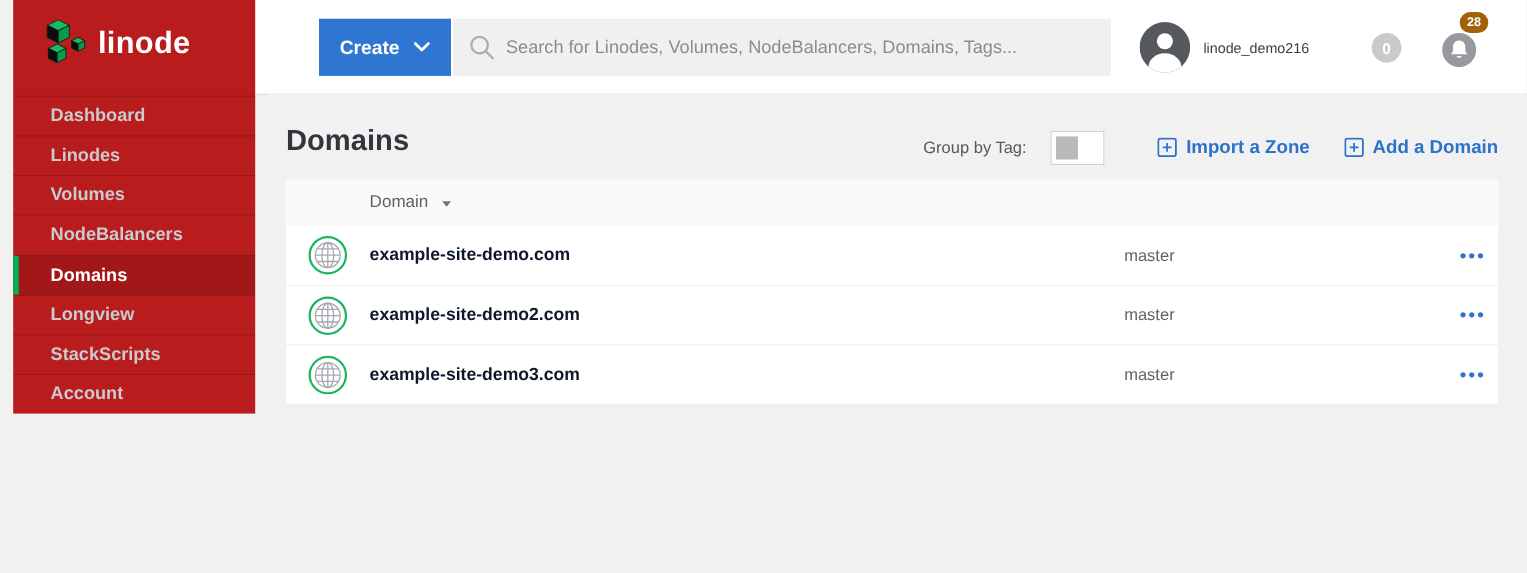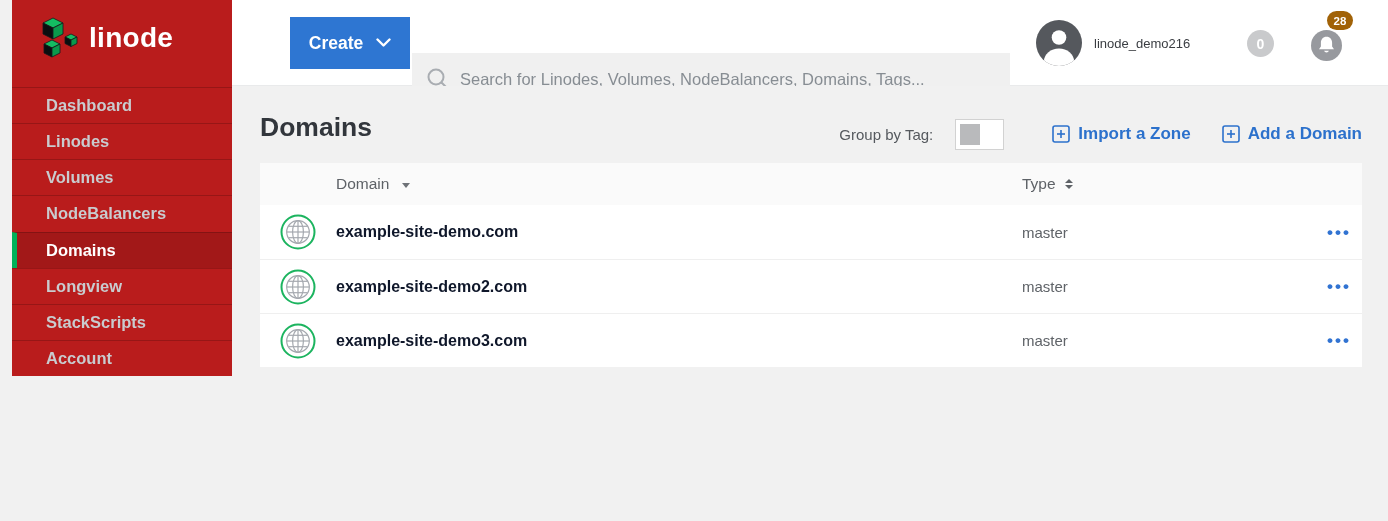--- a/index.html
+++ b/index.html
@@ -15,21 +15,21 @@
               font-weight:700; border-top:1px solid rgba(0,0,0,.18); cursor:pointer; }
   .nav-item.active { color:#fff; background:rgba(0,0,0,.12); border-left:5px solid #00b159; padding-left:29px; }
 
   
   .topbar { position:absolute; left:232px; top:0; width:1156px; height:86px; background:#fff;
             border-bottom:1px solid #e9eaeb; }
   .create-btn { position:absolute; left:26px; top:17px; width:120px; height:52px; background:#2e76d2; border:none;
                 color:#fff; font-family:inherit; font-size:17.5px; font-weight:600; display:flex; align-items:center;
                 justify-content:center; gap:13px; cursor:pointer;margin-left:32px; }
   .searchbar { position:absolute; left:180px; top:17px; width:598px; height:52px; background:#f0f0f0;
-               display:flex; align-items:center; padding-left:13px;margin-top:36px; }
+               display:flex; align-items:center; padding-left:13px; }
   .searchbar input { border:none; outline:none; background:transparent; font-family:inherit; font-size:16.5px;
                      color:#3a3d42; width:540px; margin-left:9px; }
   .searchbar input::placeholder { color:#878d93; opacity:1; }
   .user-menu { position:absolute; left:804px; top:20px; display:flex; align-items:center; gap:12px; cursor:pointer; }
   .username { font-size:13px; color:#3a3d42; }
   .managed-badge { position:absolute; left:1015px; top:30px; width:27px; height:27px; border-radius:50%;
                    background:#c9cacc; color:#fff; font-size:14px; font-weight:700; display:flex;
                    align-items:center; justify-content:center; }
   .notif-btn { position:absolute; left:1079px; top:30px; width:31px; height:31px; border:none; background:transparent;
                padding:0; cursor:pointer; }
@@ -190,29 +190,20 @@
 
   <div class="table">
     <div class="t-head">
       <div class="col-icon"></div>
       <div class="col-domain">
         <span class="hcell">
           <span>Domain</span>
           <span class="caret-down"></span>
         </span>
       </div>
-      <div class="col-type">
-        <span class="hcell">
-          <span>Type</span>
-          <span class="sort-both">
-              <i class="u"></i>
-              <i class="d"></i>
-            </span>
-        </span>
-      </div>
       <div class="col-actions"></div>
     </div>
 
     <div class="t-row">
       <div class="col-icon">
         <span style="display:flex;">
           <svg width="36" height="36" viewBox="0 0 36 36">
             <circle cx="18" cy="18" r="16.5" fill="#fff" stroke="#1cb45f" stroke-width="2"></circle>
             <g stroke="#a5a9af" stroke-width="1.2" fill="none">
               <circle cx="18" cy="18" r="11.3"></circle>

